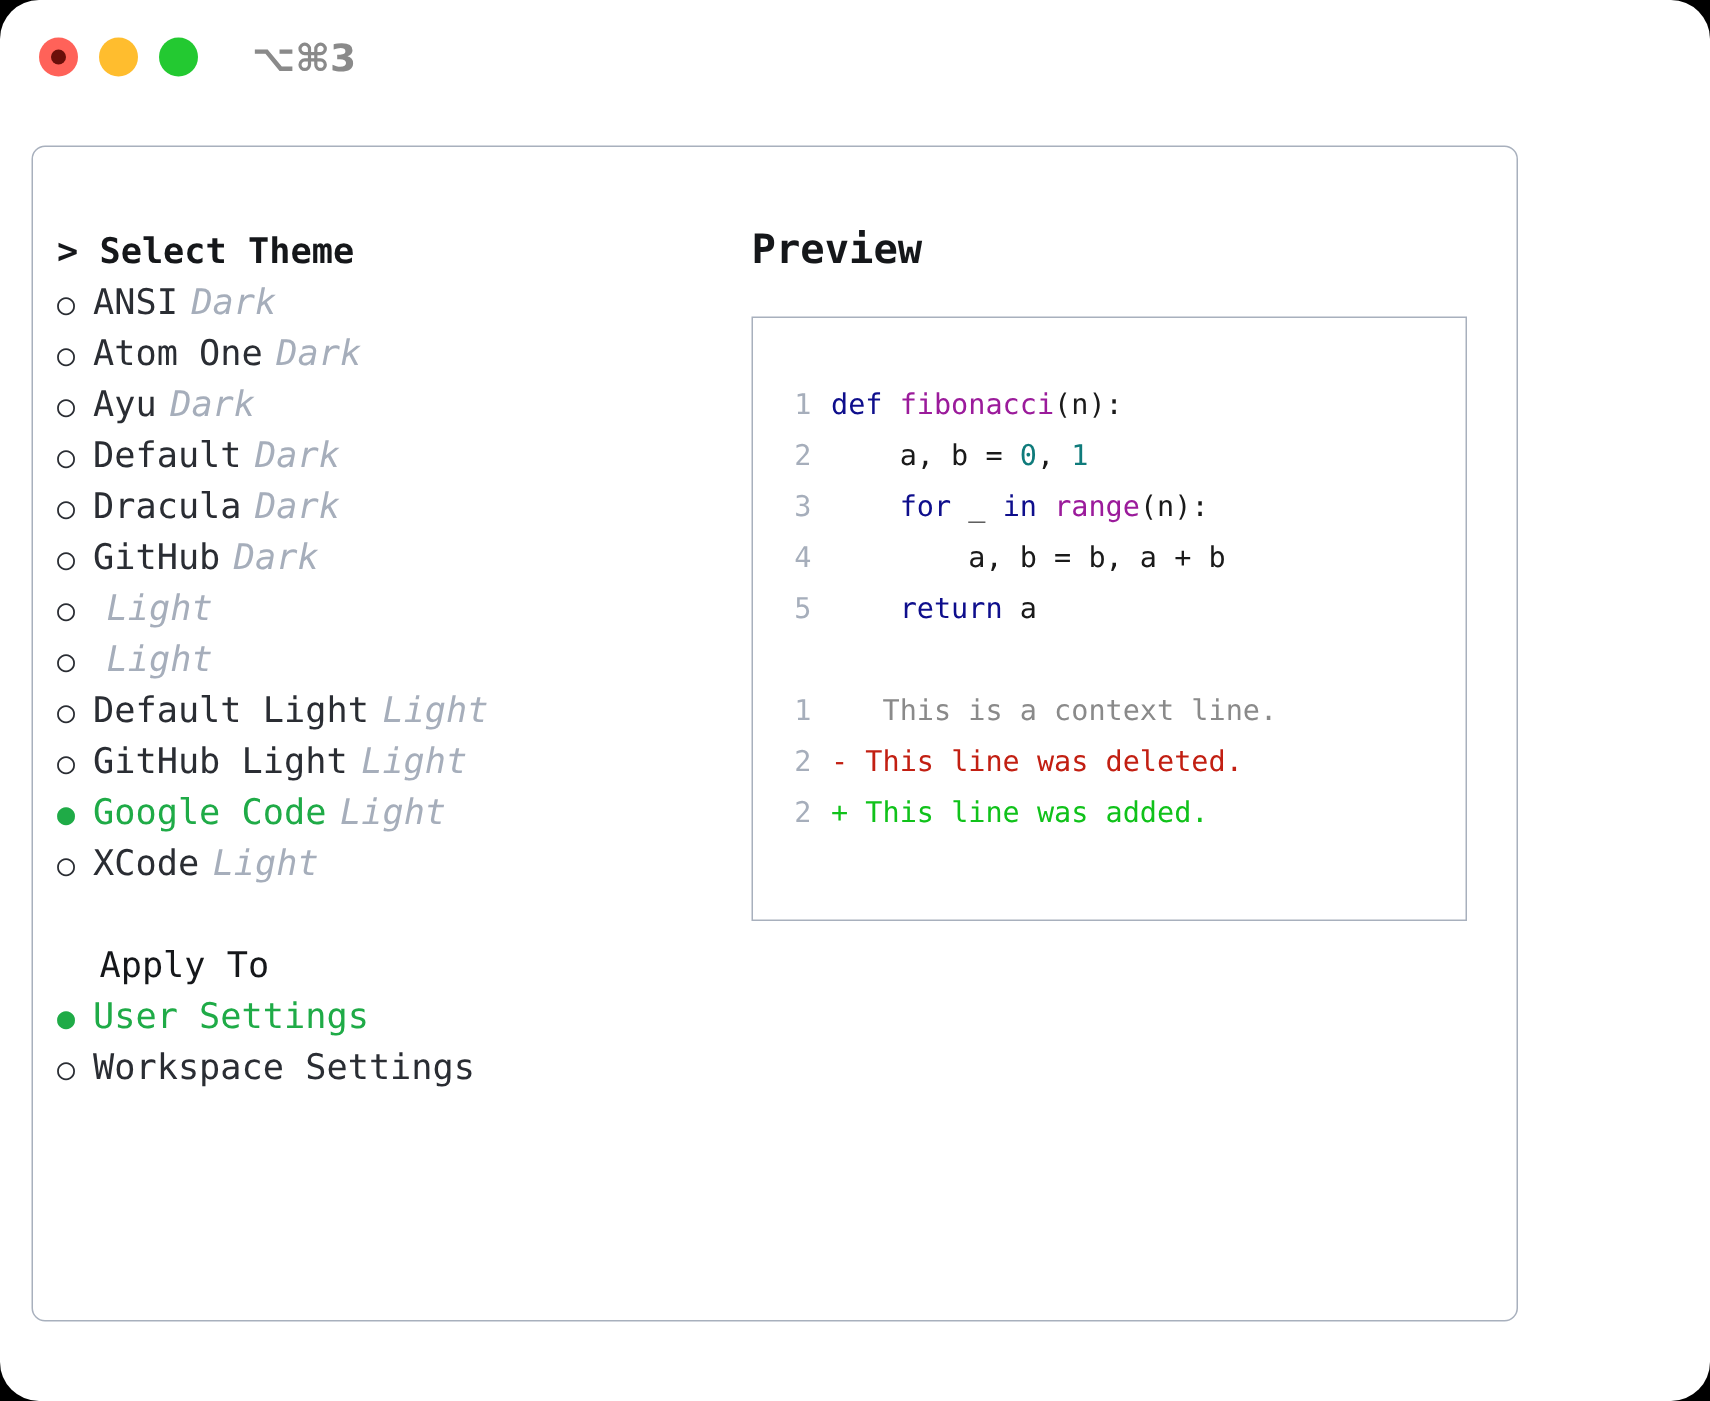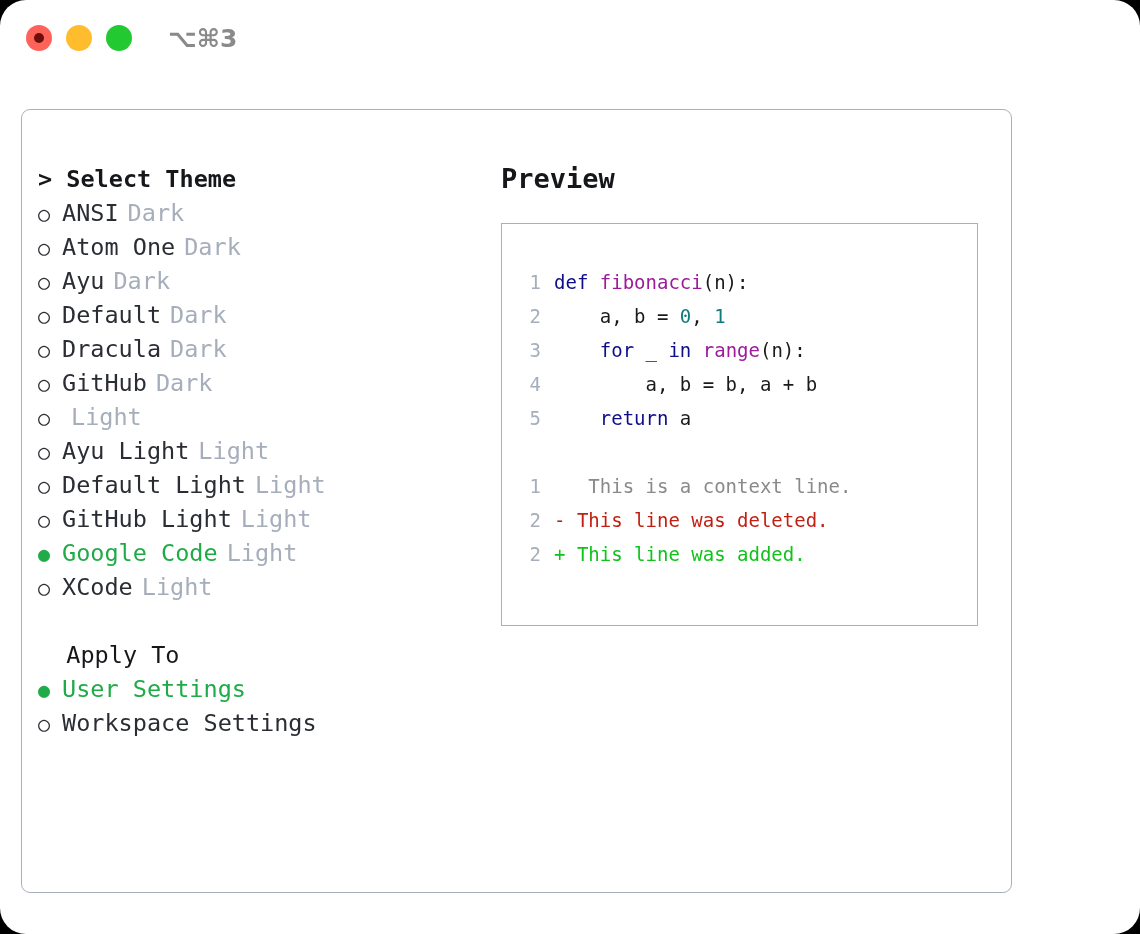--- a/index.html
+++ b/index.html
@@ -66,21 +66,21 @@
     font-weight: 600;
     color: #8a8a8a;
     letter-spacing: 0px;
     line-height: 34px;
   }
 
   
   .panel {
     position: absolute;
     left: 21px;
-    top: 109px;
+    top: 97px;
     width: 991px;
     height: 784px;
     border: 1.6px solid #a8b0bd;
     border-radius: 9px;
     background: #ffffff;
     box-sizing: border-box;
   }
 
   .columns {
     position: absolute;
@@ -122,20 +122,21 @@
     text-align: left;
     font-size: 20px;
     color: #2a2d33;
   }
   .opt-row.selected .marker { color: #1fab47; }
   .opt-row.selected .opt-label { color: #1fab47; }
   .opt-label { color: #2a2d33; }
   .opt-badge {
     color: #a6aebb;
     padding-left: 9px;
+    font-style: italic;
   }
 
   .spacer-row { height: 34px; }
 
   .hint {
     font-size: 23.5px;
     line-height: 34px;
     color: #a6aebb;
     width: 420px;
     white-space: pre-wrap;
@@ -211,21 +212,21 @@
         <div class="section-header bold">&gt; Select Theme</div>
 
         <div id="theme-list">
             <div class="opt-row"><span class="marker">○</span><span class="opt-label">ANSI</span><span class="opt-badge">Dark</span></div>
             <div class="opt-row"><span class="marker">○</span><span class="opt-label">Atom One</span><span class="opt-badge">Dark</span></div>
             <div class="opt-row"><span class="marker">○</span><span class="opt-label">Ayu</span><span class="opt-badge">Dark</span></div>
             <div class="opt-row"><span class="marker">○</span><span class="opt-label">Default</span><span class="opt-badge">Dark</span></div>
             <div class="opt-row"><span class="marker">○</span><span class="opt-label">Dracula</span><span class="opt-badge">Dark</span></div>
             <div class="opt-row"><span class="marker">○</span><span class="opt-label">GitHub</span><span class="opt-badge">Dark</span></div>
             <div class="opt-row"><span class="marker">○</span><span class="opt-badge">Light</span></div>
-            <div class="opt-row"><span class="marker">○</span><span class="opt-label">Ayu Light</span><span class="opt-badge">Light</span></div>
+            <div class="opt-row"><span class="marker">○</span><span class="opt-badge">Light</span></div>
             <div class="opt-row"><span class="marker">○</span><span class="opt-label">Default Light</span><span class="opt-badge">Light</span></div>
             <div class="opt-row"><span class="marker">○</span><span class="opt-label">GitHub Light</span><span class="opt-badge">Light</span></div>
             <div class="opt-row selected"><span class="marker">●</span><span class="opt-label">Google Code</span><span class="opt-badge">Light</span></div>
             <div class="opt-row"><span class="marker">○</span><span class="opt-label">XCode</span><span class="opt-badge">Light</span></div>
           </div>
 
         <div class="spacer-row"></div>
 
         <div class="section-header">  Apply To</div>
 

